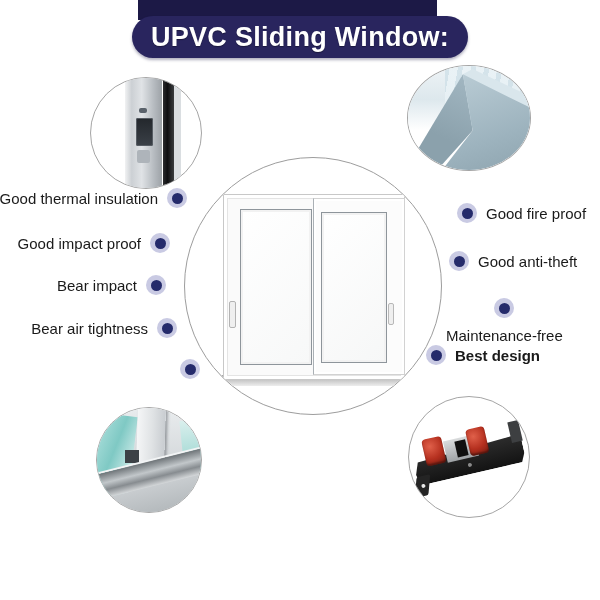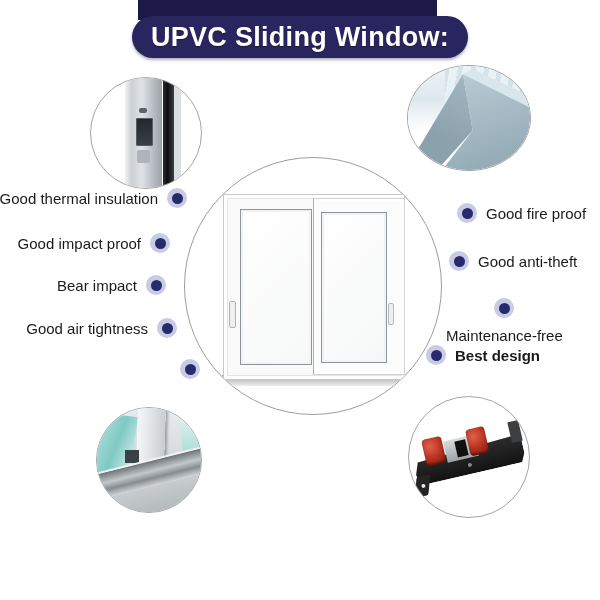--- a/index.html
+++ b/index.html
@@ -245,21 +245,21 @@
       <i></i>
     </span>
 </div>
 <div class="feat" style="top:275px;right:434px;">
   <span>Bear impact</span>
   <span class="dot">
       <i></i>
     </span>
 </div>
 <div class="feat" style="top:318px;right:423px;">
-  <span>Good air tightness</span>
+  <span>Bear air tightness</span>
   <span class="dot">
       <i></i>
     </span>
 </div>
 <div class="feat" style="top:359px;right:400px;">
   <span class="dot">
       <i></i>
     </span>
 </div>
 

